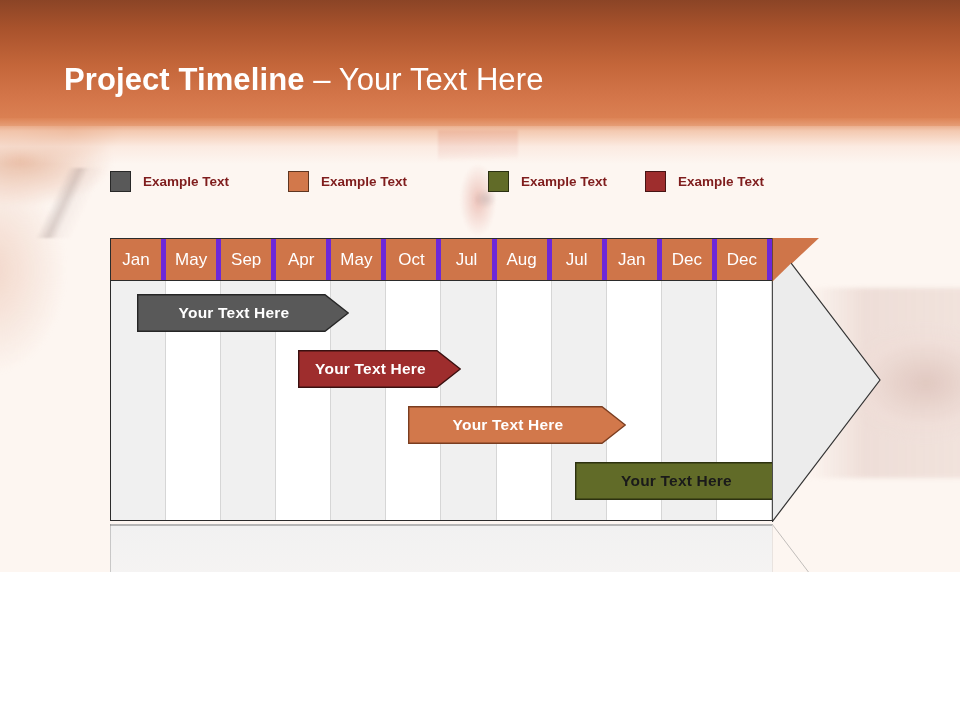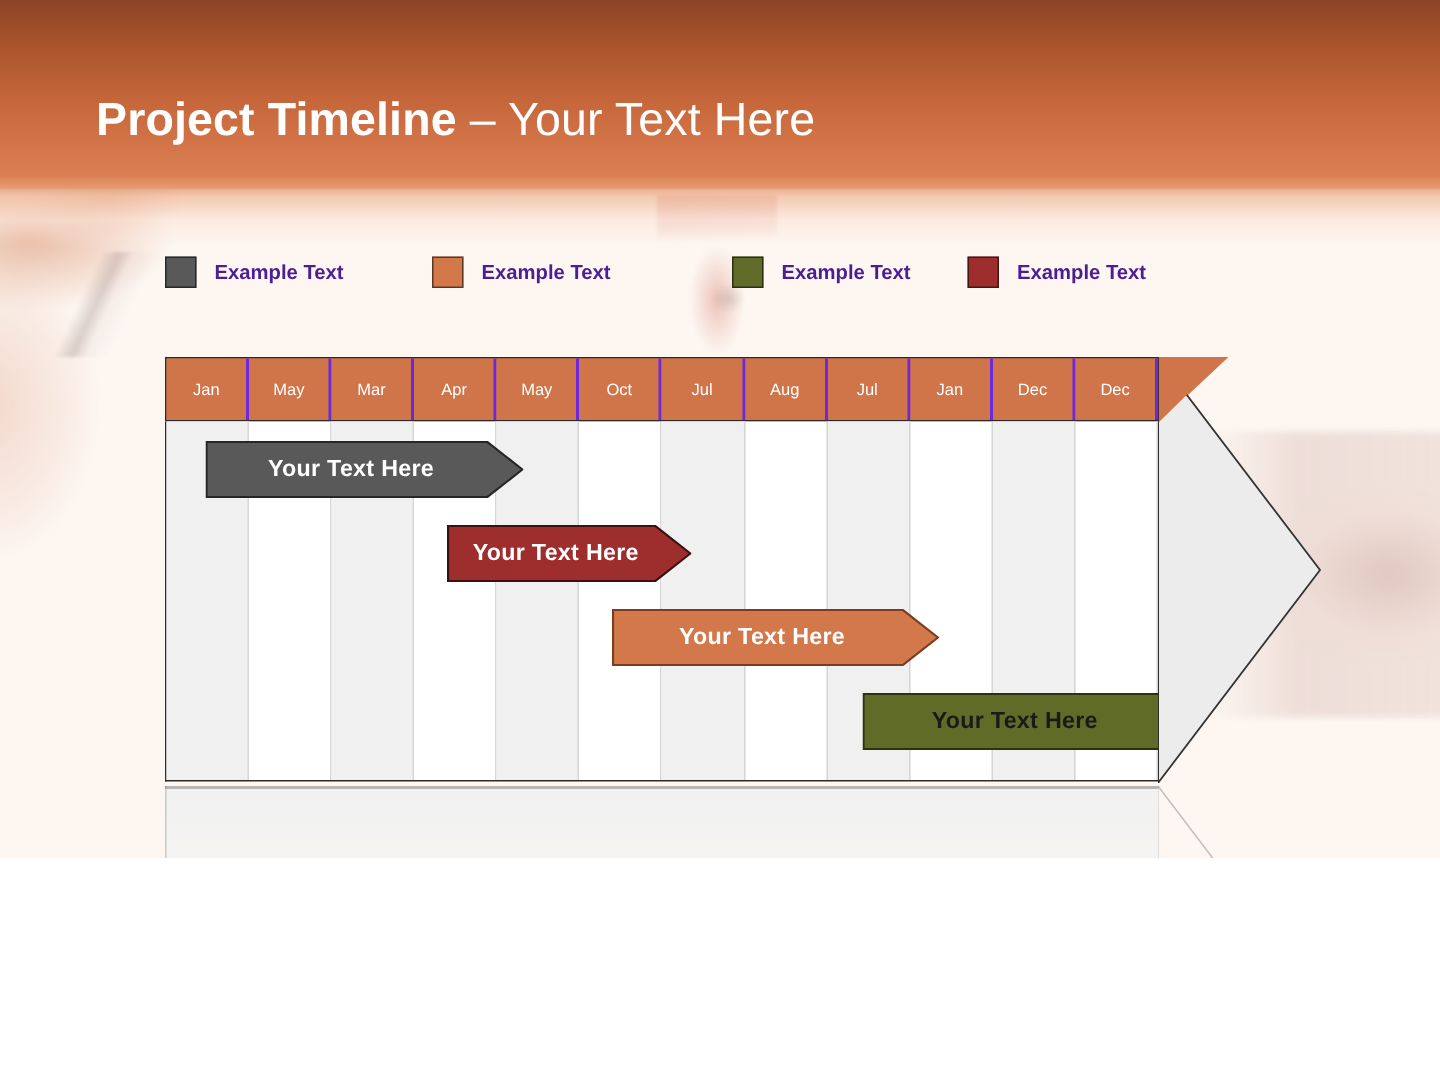--- a/index.html
+++ b/index.html
@@ -116,21 +116,21 @@
     width: 21px;
     height: 21px;
     border: 1px solid rgba(0,0,0,.55);
     box-sizing: border-box;
     flex: 0 0 auto;
   }
   .legend-label {
     margin-left: 12px;
     font-size: 13.5px;
     font-weight: bold;
-    color: #4c1d95;
+    color: #7f1d1d;
     white-space: nowrap;
   }
 
   
   #chart {
     position: absolute;
     left: 110px;
     top: 238px;
     width: 662px;
     height: 284px;
@@ -155,23 +155,23 @@
     box-sizing: border-box;
     border-right: none;
     background: #cf7549;
   }
   .month-cell {
     flex: 1 1 0;
     display: flex;
     align-items: center;
     justify-content: center;
     color: #ffffff;
-    font-size: 11px;
+    font-size: 17px;
     background: #cf7549;
-    border-right: 2px solid #6d28d9;
+    border-right: 5px solid #6d28d9;
     box-sizing: border-box;
   }
   
   #header-wedge {
     position: absolute;
     left: 772px;
     top: 238px;
     width: 47px;
     height: 44px;
   }
@@ -279,21 +279,21 @@
       <div class="legend-item" style="left: 535px;">
         <span class="legend-swatch" style="background: rgb(158, 45, 45);"></span>
         <span class="legend-label">Example Text</span>
       </div>
     </div>
 
   <div id="chart">
     <div id="month-header">
         <div class="month-cell">Jan</div>
         <div class="month-cell">May</div>
-        <div class="month-cell">Mar</div>
+        <div class="month-cell">Sep</div>
         <div class="month-cell">Apr</div>
         <div class="month-cell">May</div>
         <div class="month-cell">Oct</div>
         <div class="month-cell">Jul</div>
         <div class="month-cell">Aug</div>
         <div class="month-cell">Jul</div>
         <div class="month-cell">Jan</div>
         <div class="month-cell">Dec</div>
         <div class="month-cell">Dec</div>
       </div>

